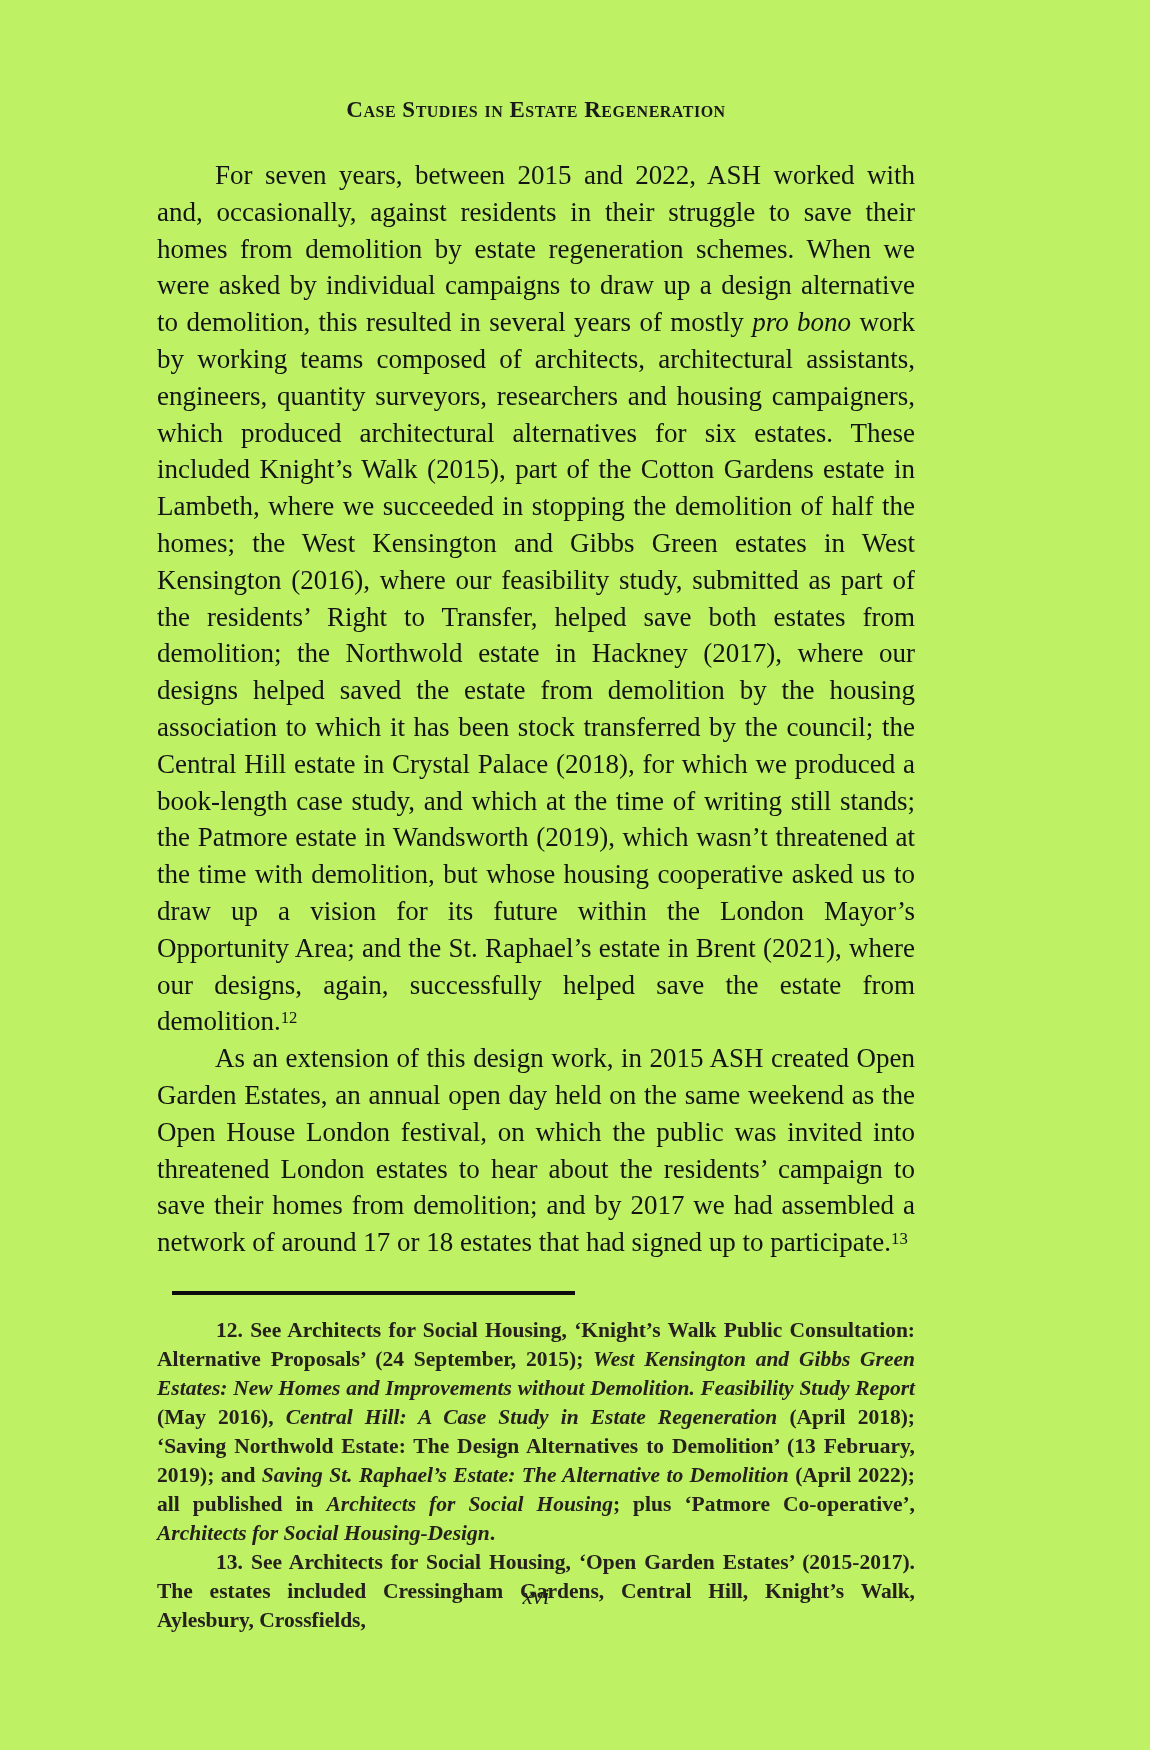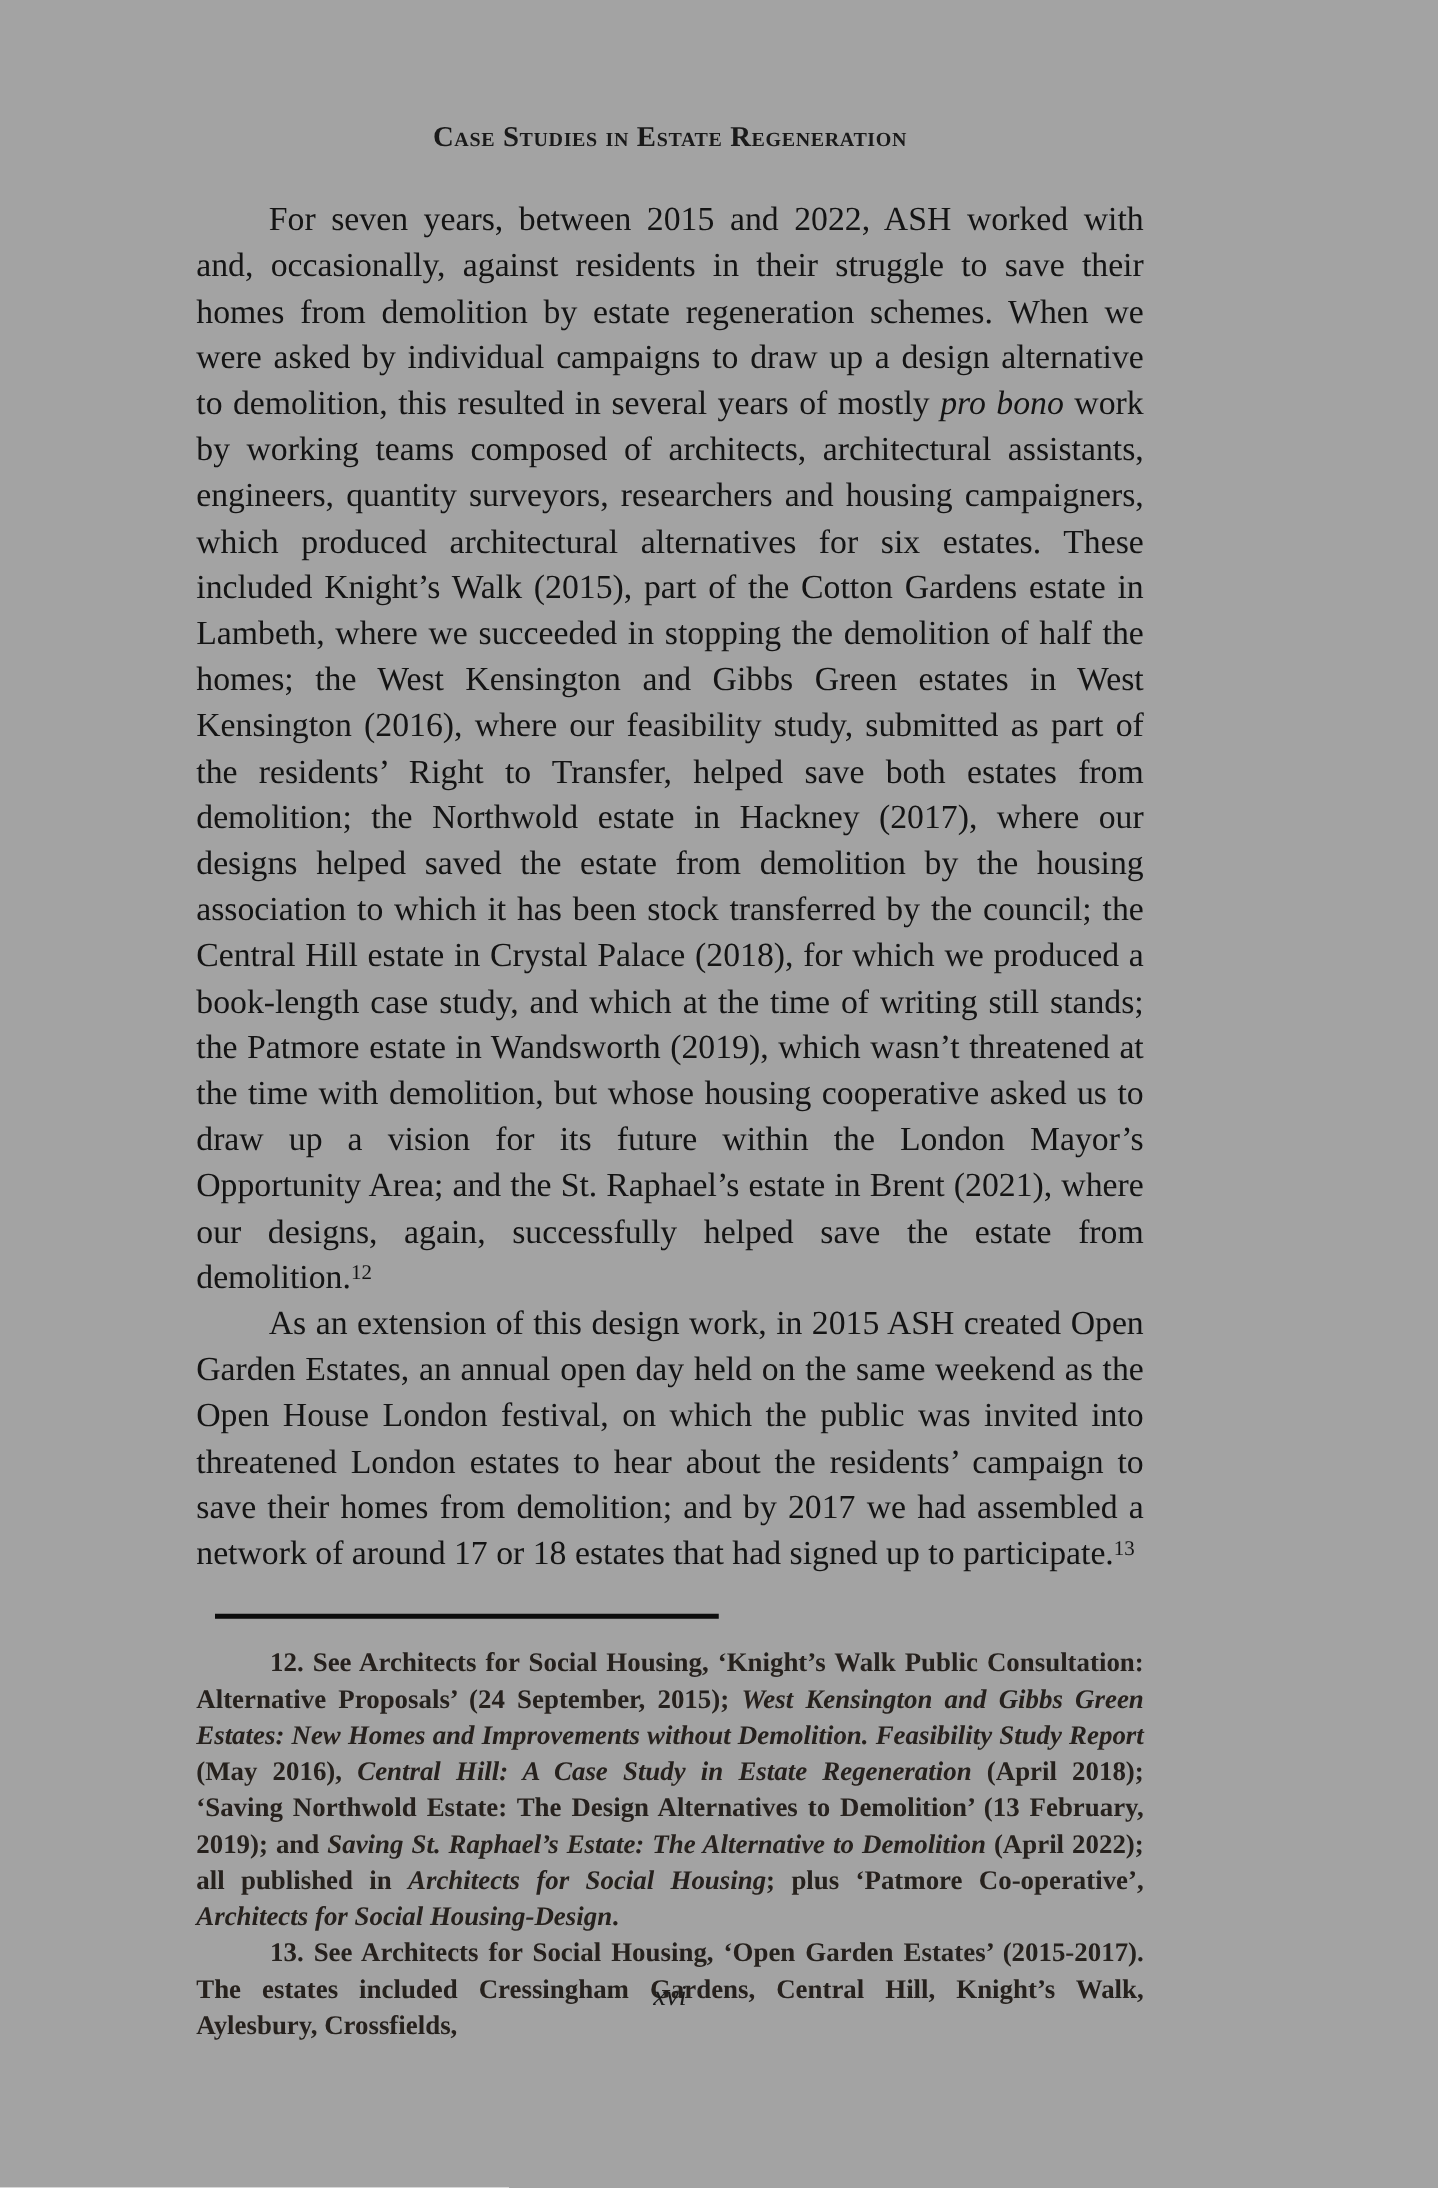--- a/index.html
+++ b/index.html
@@ -1,20 +1,20 @@
 <!DOCTYPE html>
 <html><head>
 <meta charset="utf-8">
 <style>
   html, body { margin: 0; padding: 0; background: #ffffff; }
   .page {
     position: relative;
     width: 1150px;
     height: 1750px;
-    background: #a3a3a3;
+    background: #bef264;
     box-sizing: border-box;
     padding: 0 235px 0 157px;
     font-family: "Liberation Serif", serif;
     color: #141414;
     overflow: hidden;
   }
   .running-header {
     margin: 0;
     padding-top: 96px;
     text-align: center;

